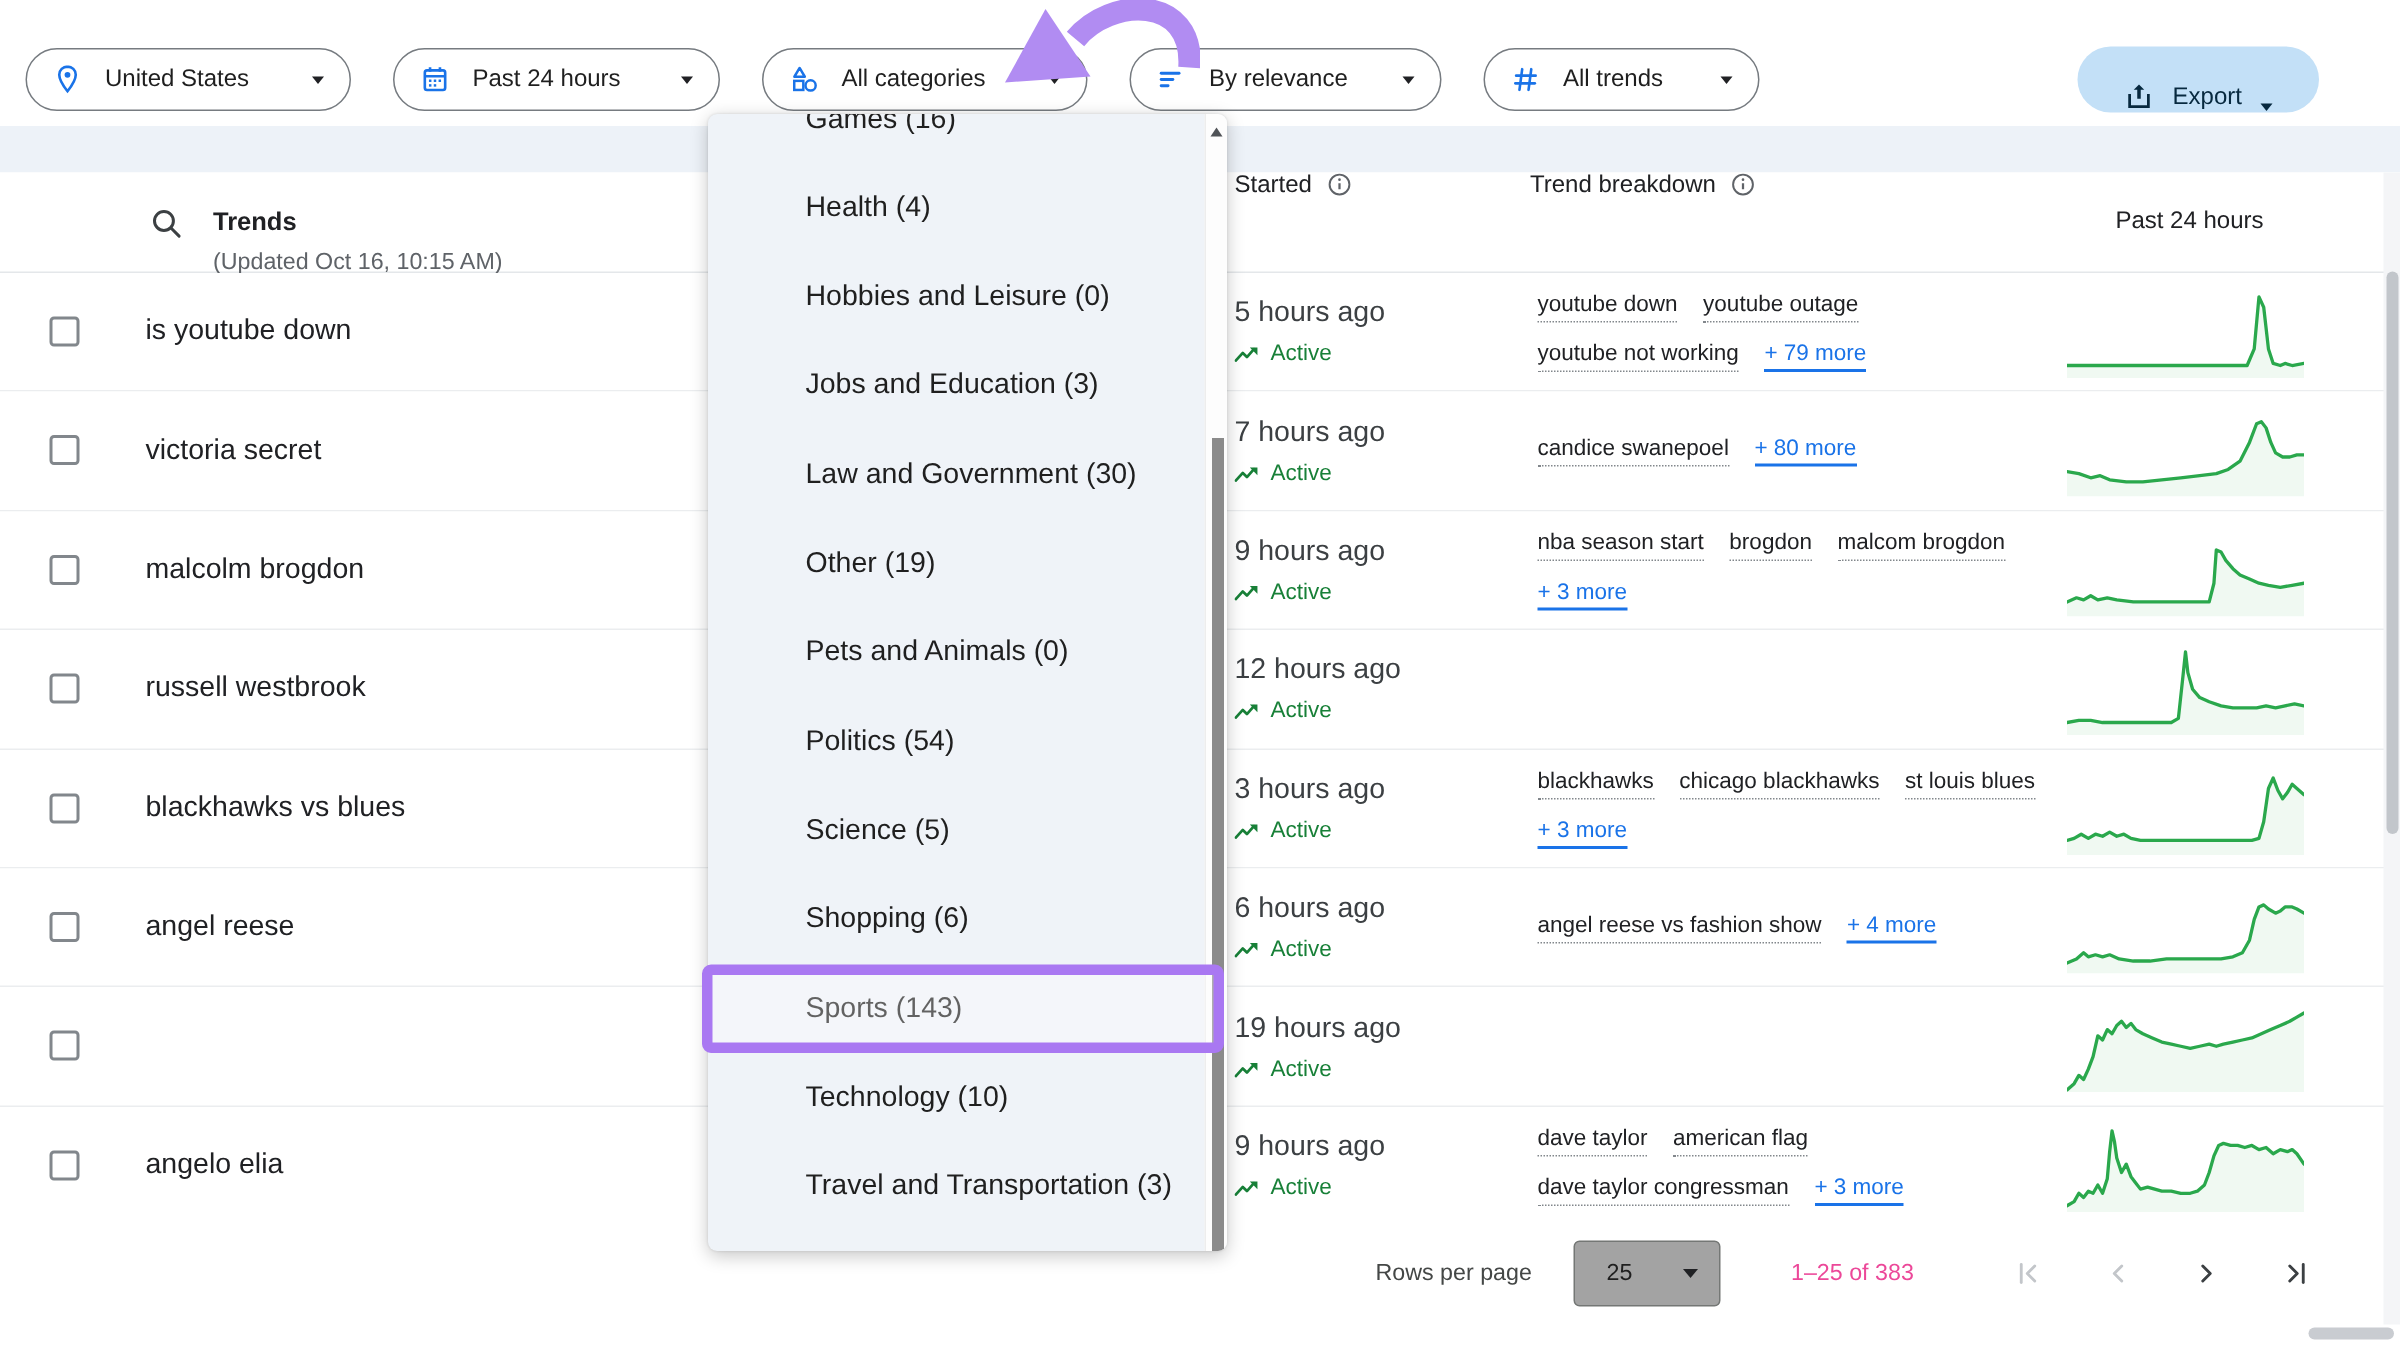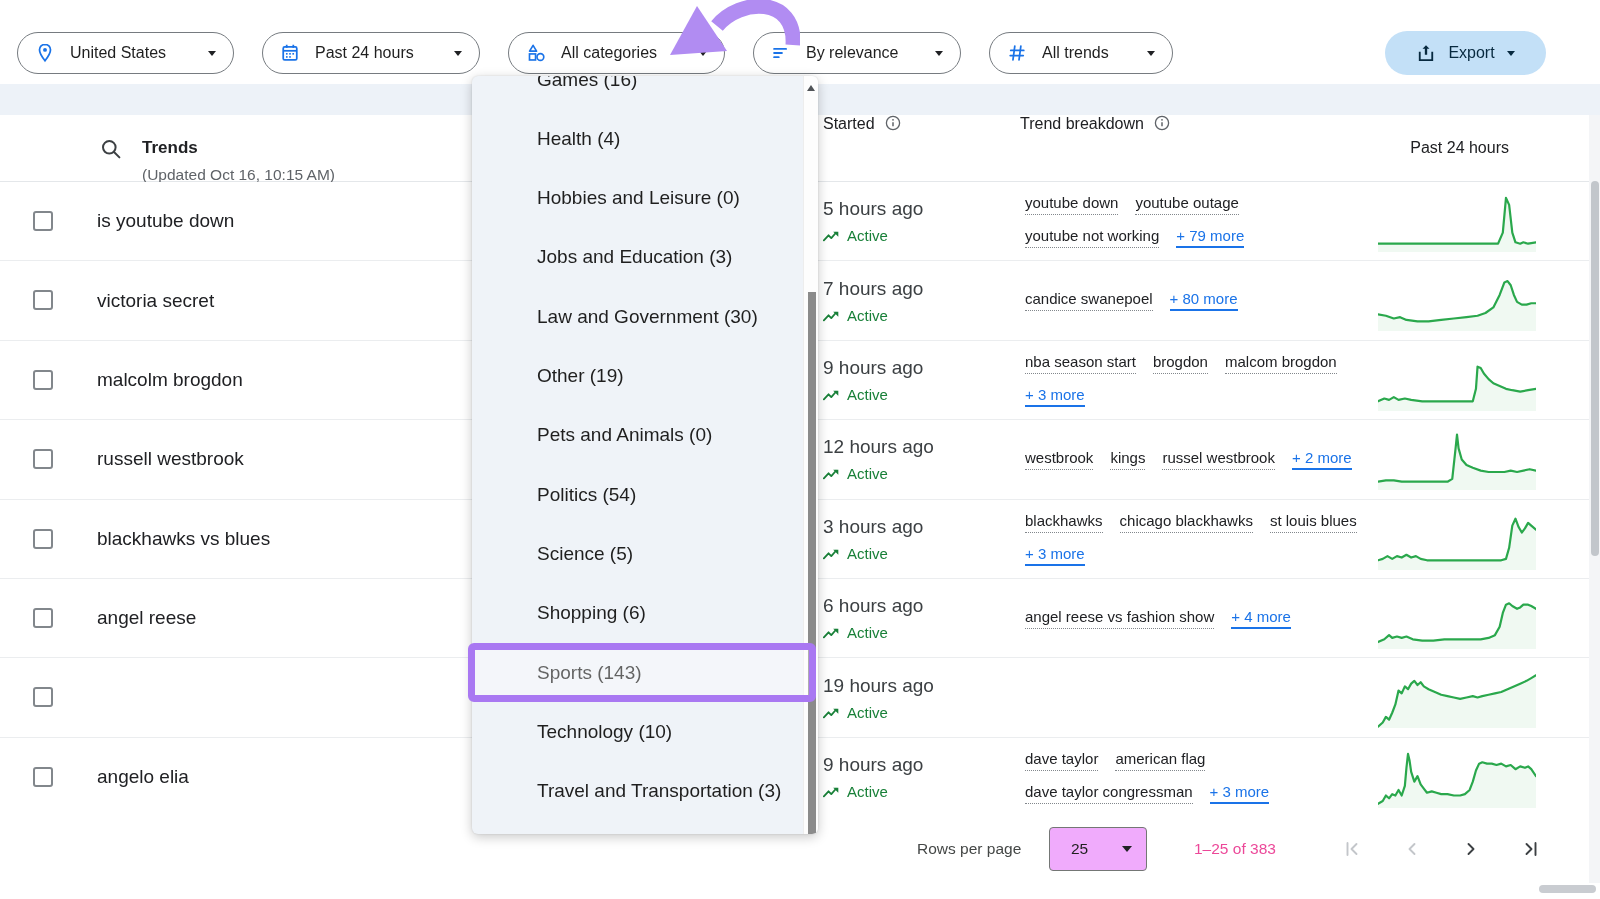--- a/index.html
+++ b/index.html
@@ -11,21 +11,21 @@
   .topbar{position:absolute;top:0;left:0;right:0;height:84px;background:#fff;
     display:flex;align-items:flex-start;padding:32px 0 0 17px;box-sizing:border-box;gap:28px;}
   .fbtn{height:42px;border:1px solid #767b80;border-radius:21px;background:#fff;
     display:flex;align-items:center;padding:0 17px 0 16px;box-sizing:border-box;gap:14px;
     font-size:16px;color:#1f1f1f;cursor:pointer;}
   .fbtn .lbl{flex:1;text-align:left;white-space:nowrap;}
   .w1{width:217px}.w2{width:218px}.w3{width:217px}.w4{width:184px}.w5{width:208px}
   .caret{width:0;height:0;border-left:4.5px solid transparent;border-right:4.5px solid transparent;
     border-top:5.5px solid #202124;flex:none;}
   .export-btn{position:absolute;right:54px;top:31px;width:161px;height:44px;border:none;
-    border-radius:22px;background:#c3e0f7;display:flex;align-items:center;justify-content:center;
+    border-radius:22px;background:#c3e0f7;display:flex;align-items:flex-end;justify-content:center;
     gap:12px;font-size:16px;color:#07293f;cursor:pointer;}
   .export-btn .caret{border-top-color:#07293f;}
   .band{position:absolute;top:84px;left:0;right:0;height:31px;background:#edf2f8;}
   
   .thead{position:absolute;top:115px;left:0;right:0;height:66px;background:#fff;border-bottom:1px solid #e4e7ea;}
   .search-ico{position:absolute;left:99px;top:22px;}
   .t-title{position:absolute;left:142px;top:0;height:66px;display:flex;align-items:baseline;gap:8px;padding-top:23px;box-sizing:border-box;flex-direction:column;}
   .t-title .main{font-size:17px;font-weight:700;color:#202124;}
   .t-title .upd{font-size:15.5px;color:#5f6368;}
   .hcol{position:absolute;top:0;height:66px;display:flex;align-items:flex-start;gap:10px;font-size:16px;color:#202124;}
@@ -42,21 +42,21 @@
   .tbreak{position:absolute;left:1025px;top:0;height:100%;width:352px;display:flex;flex-wrap:wrap;
     align-content:center;align-items:baseline;column-gap:17px;row-gap:12px;}
   .term{font-size:15px;color:#202124;border-bottom:1px dotted #82878c;padding-bottom:2px;line-height:1.2;cursor:pointer;white-space:nowrap;}
   .more{font-size:15px;color:#1a73e8;border-bottom:2px solid #1a73e8;padding-bottom:1px;line-height:1.2;cursor:pointer;white-space:nowrap;}
   .tspark{position:absolute;left:1378px;top:9px;width:158px;height:61px;}
   
   .footer{position:absolute;top:816.2px;left:0;right:0;height:66px;background:#fff;}
   .f-label{position:absolute;left:917px;top:0;height:66px;display:flex;align-items:center;font-size:15.5px;color:#444746;}
   .f-select{position:absolute;left:1049px;top:11px;width:98px;height:44px;border:1px solid #747775;border-radius:4px;
     display:flex;align-items:center;justify-content:space-between;padding:0 14px 0 21px;box-sizing:border-box;
-    font-size:15.5px;color:#1f1f1f;background:#f0abfc;cursor:pointer;}
+    font-size:15.5px;color:#1f1f1f;background:#a3a3a3;cursor:pointer;}
   .f-select .caret{border-top-width:6px;border-left-width:5px;border-right-width:5px;}
   .f-range{position:absolute;left:1194px;top:0;height:66px;display:flex;align-items:center;font-size:15.5px;color:#ec4899;}
   .pg{position:absolute;top:21px;width:24px;height:24px;cursor:pointer;}
   .pg1{left:1340px}.pg2{left:1400px}.pg3{left:1459px}.pg4{left:1519px}
   
   .dropdown{position:absolute;left:472px;top:76px;width:346px;height:758px;background:#eff3f8;border-radius:6px;
     box-shadow:0 3px 12px rgba(0,0,0,.22),0 0 2px rgba(0,0,0,.12);overflow:hidden;z-index:10;}
   .dd-list{position:absolute;top:0;left:0;right:14px;bottom:0;overflow:hidden;}
   .dd-item{height:59.33px;line-height:59.33px;padding-left:65px;font-size:19px;color:#1f1f1f;cursor:pointer;white-space:nowrap;}
   .dd-item.clipped{margin-top:-26.5px;}
@@ -252,26 +252,20 @@
     <div class="tstarted">
       <div class="when">12 hours ago</div>
       <div class="status">
         <svg width="17" height="13" viewBox="0 0 16 12">
           <polyline points="0.8,10.6 5.2,5.8 7.8,8.4 12.2,3.4" fill="none" stroke="#188038" stroke-width="1.7" stroke-linejoin="round" stroke-linecap="round"></polyline>
           <polygon points="9.6,2.4 14.4,2.4 14.4,7.2" fill="#188038"></polygon>
         </svg>
         <span>Active</span>
       </div>
     </div>
-    <div class="tbreak">
-        <span class="term">westbrook</span>
-        <span class="term">kings</span>
-        <span class="term">russel westbrook</span>
-        <span class="more">+ 2 more</span>
-      </div>
     <svg class="tspark spark" viewBox="0 0 100 44" preserveAspectRatio="none">
         <path d="M0,44 L0,38 L5,37 L10,37 L15,38 L20,38 L25,38 L30,38 L35,38 L40,38 L44,38 L47,36 L49,15 L50,4 L51,14 L53,22 L56,26 L60,28 L65,30 L70,31 L75,31 L80,31 L84,30 L88,31 L92,30 L96,29 L100,30 L100,44 Z" fill="rgba(42,168,76,0.07)"></path>
         <polyline points="0,38 5,37 10,37 15,38 20,38 25,38 30,38 35,38 40,38 44,38 47,36 49,15 50,4 51,14 53,22 56,26 60,28 65,30 70,31 75,31 80,31 84,30 88,31 92,30 96,29 100,30" fill="none" stroke="#2aa84c" stroke-width="2.2" stroke-linejoin="round" stroke-linecap="round" vector-effect="non-scaling-stroke"></polyline>
       </svg>
   </div>
     <div class="trow">
     <span class="cb"></span>
     <div class="tname">blackhawks vs blues</div>
     <div class="tstarted">
       <div class="when">3 hours ago</div>

